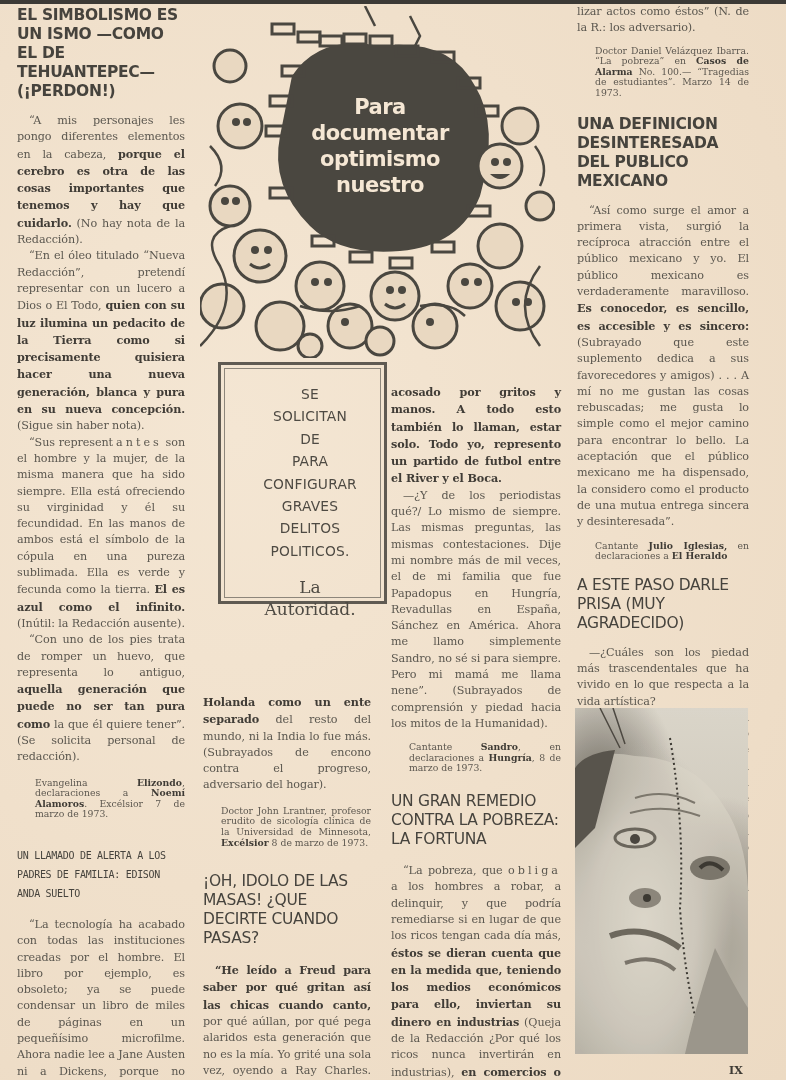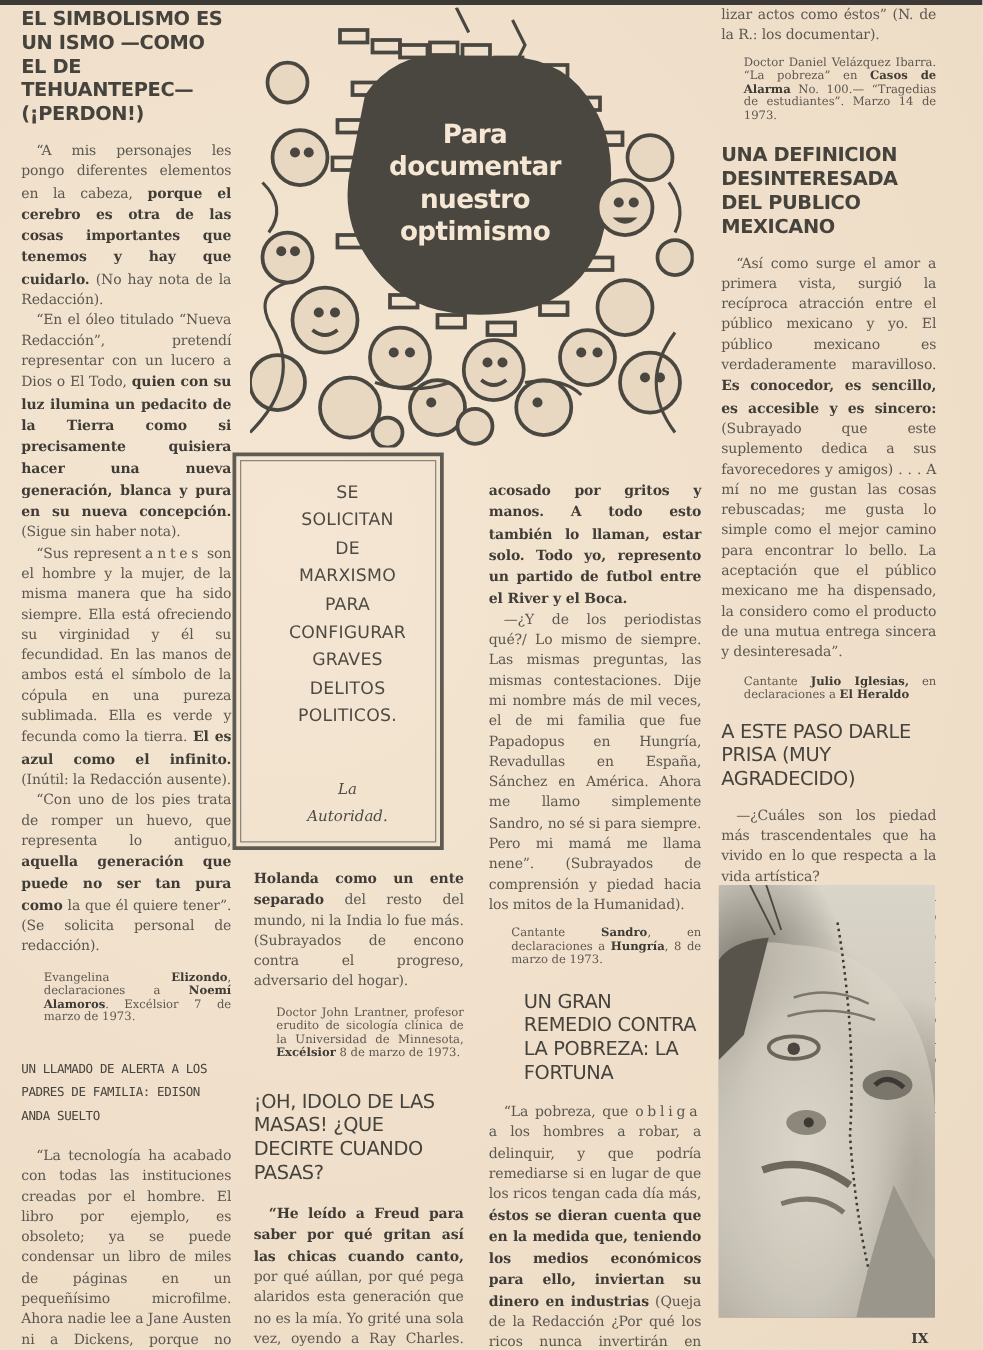--- a/index.html
+++ b/index.html
@@ -45,29 +45,29 @@
   .illus svg { width: 100%; height: 100%; }
   .illus-title {
     position: absolute; left: 100px; top: 88px; width: 160px;
     text-align: center; color: #f5e7d4;
     font-family: "DejaVu Sans", sans-serif; font-weight: 700;
     font-size: 21px; line-height: 26px; letter-spacing: -0.5px;
   }
 
   
   .notice {
-    position: absolute; left: 186px; top: 362px; width: 169px; height: 318px;
+    position: absolute; left: 218px; top: 362px; width: 169px; height: 242px;
     border: 3px solid #5f5a52; outline: 1px solid #8d867b; outline-offset: -7px;
     text-align: center;
     font-family: "DejaVu Sans", sans-serif;
     color: #4e4a43;
     padding-left: 15px;
   }
   .notice .lines { margin-top: 18px; font-size: 13.8px; line-height: 22.4px; letter-spacing: 0.2px; }
-  .notice .sign { margin-top: 35px; font-size: 12px; line-height: 22px; font-family: "DejaVu Serif", serif; font-style: italic; }
+  .notice .sign { margin-top: 14px; font-size: 17px; line-height: 22px; font-family: "DejaVu Serif", serif; }
 
   
   .photo {
     position: absolute; left: 575px; top: 708px; width: 173px; height: 346px;
     background:
       radial-gradient(ellipse at 40% 62%, #d7d2c7 0%, #b9b4a9 35%, rgba(0,0,0,0) 60%),
       radial-gradient(ellipse at 15% 30%, #5f5b53 0%, rgba(0,0,0,0) 40%),
       radial-gradient(ellipse at 85% 70%, #6f6a60 0%, rgba(0,0,0,0) 45%),
       linear-gradient(180deg, #d6d1c6 0%, #c9c3b7 50%, #8e8a80 100%);
     filter: contrast(1.05);
@@ -180,31 +180,30 @@
         <path d="M220 300 Q250 295 265 310"></path>
       <path d="M10 140 Q30 160 15 180"></path>
         <path d="M335 140 Q350 160 340 180"></path>
       <path d="M165 0 L175 20"></path>
         <path d="M210 10 L220 30 L215 40"></path>
     </g>
   </svg>
   <div class="illus-title">
     <div>Para</div>
     <div>documentar</div>
+    <div>optimismo</div>
     <div>nuestro</div>
-    <div>optimismo</div>
   </div>
 </div>
 
 <div class="notice">
   <div class="lines">
     <div>SE</div>
     <div>SOLICITAN</div>
     <div>DE</div>
-    <div>MARXISMO</div>
     <div>PARA</div>
     <div>CONFIGURAR</div>
     <div>GRAVES</div>
     <div>DELITOS</div>
     <div>POLITICOS.</div>
   </div>
   <div class="sign">
     <div>La</div>
     <div>Autoridad.</div>
   </div>
@@ -221,29 +220,29 @@
   </div>
 </div>
 
 <div class="col" style="left:391px; top:384px; width:170px;">
   <div class="first-noindent">
       <p class="p" style="text-indent: 0px;"><b>acosado por gritos y manos. A todo esto también lo llaman, estar solo. Todo yo, represento un partido de futbol entre el River y el Boca.</b></p>
       <p class="p"><span>—¿Y de los periodistas qué?/ Lo mismo de siempre. Las mismas preguntas, las mismas contestaciones. Dije mi nombre más de mil veces, el de mi familia que fue Papadopus en Hungría, Revadullas en España, Sánchez en América. Ahora me llamo simplemente Sandro, no sé si para siempre. Pero mi mamá me llama nene”. (Subrayados de comprensión y piedad hacia los mitos de la Humanidad).</span></p>
     </div>
   <div class="cite" style="margin-top:10px;"><span>Cantante </span><b>Sandro</b><span>, en declaraciones a </span><b>Hungría</b><span>, 8 de marzo de 1973.</span></div>
   <div style="margin-top:18px;">
-    <h2 class="head" style="margin-bottom:14px; font-weight:400; font-size:15.5px;margin-left:28px;">UN GRAN REMEDIO CONTRA LA POBREZA: LA FORTUNA</h2>
+    <h2 class="head" style="margin-bottom:14px; font-weight:400; font-size:15.5px;">UN GRAN REMEDIO CONTRA LA POBREZA: LA FORTUNA</h2>
     <div>
         <p class="p"><span>“La pobreza, que </span><span class="sp">obliga</span><span> a los hombres a robar, a delinquir, y que podría remediarse si en lugar de que los ricos tengan cada día más, </span><b>éstos se dieran cuenta que en la medida que, teniendo los medios económicos para ello, inviertan su dinero en industrias</b><span> (Queja de la Redacción ¿Por qué los ricos nunca invertirán en industrias), </span><b>en comercios o en cualquier otro tipo de producción, permitiendo la creación de empleos,</b></p>
       </div>
   </div>
 </div>
 
 <div class="col" style="left:577px; top:4px; width:172px;">
-  <div class="p" style="text-indent:0;"><span>lizar actos como éstos” (N. de la R.: los documentar).</span></div>
+  <div class="p" style="text-indent:0;"><span>lizar actos como éstos” (N. de la R.: los adversario).</span></div>
   <div class="cite" style="margin-top:9px;"><span>Doctor Daniel Velázquez Ibarra. “La pobreza” en </span><b>Casos de Alarma</b><span> No. 100.— “Tragedias de estudiantes”. Marzo 14 de 1973.</span></div>
   <div style="margin-top:16px;">
     <h2 class="head" style="margin-bottom:12px;">UNA DEFINICION DESINTERESADA DEL PUBLICO MEXICANO</h2>
     <div>
         <p class="p"><span>“Así como surge el amor a primera vista, surgió la recíproca atracción entre el público mexicano y yo. El público mexicano es verdaderamente maravilloso. </span><b>Es conocedor, es sencillo, es accesible y es sincero:</b><span> (Subrayado que este suplemento dedica a sus favorecedores y amigos) . . . A mí no me gustan las cosas rebuscadas; me gusta lo simple como el mejor camino para encontrar lo bello. La aceptación que el público mexicano me ha dispensado, la considero como el producto de una mutua entrega sincera y desinteresada”.</span></p>
       </div>
     <div class="cite" style="margin-top:10px;"><span>Cantante </span><b>Julio Iglesias,</b><span> en declaraciones a </span><b>El Heraldo</b></div>
   </div>
   <div style="margin-top:14px;">
     <h2 class="head" style="margin-bottom:12px; font-weight:400;">A ESTE PASO DARLE PRISA (MUY AGRADECIDO)</h2>

